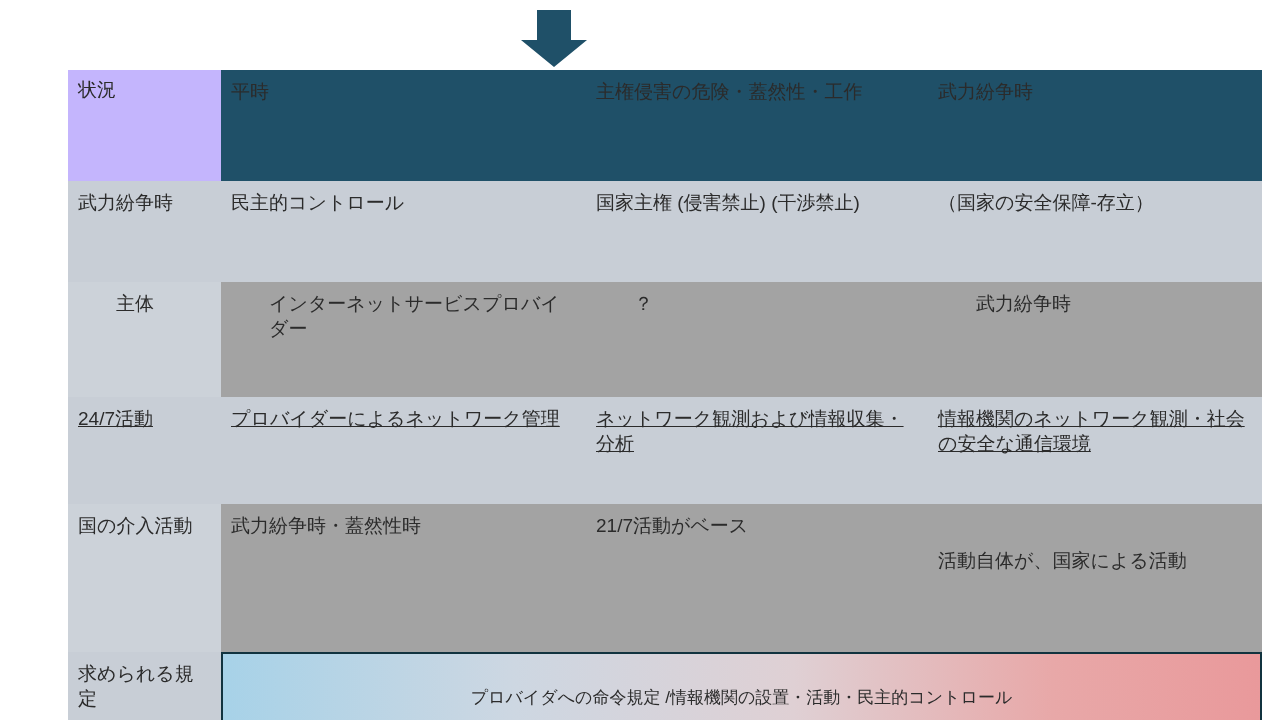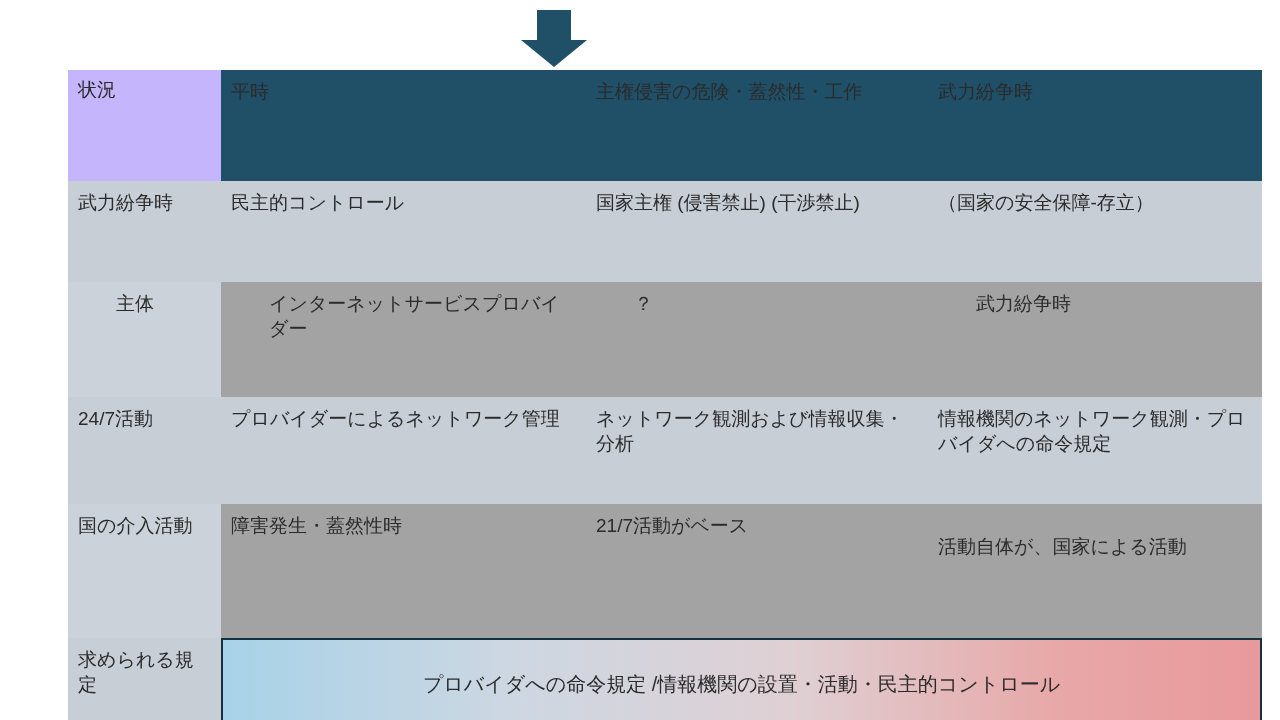--- a/index.html
+++ b/index.html
@@ -66,42 +66,42 @@
 
   tbody tr.r-odd td  { background: #c8ced6; }
   tbody tr.r-even td { background: #a3a3a3; }
 
   tbody td.firstcol { background: #c8ced6; }
   tbody tr.r-even td.firstcol { background: #ccd2d9; }
 
   
   .row-hogo td   { height: 86px; }
   .row-shutai td { height: 100px; padding-left: 48px; }
-  .row-247 td    { height: 92px; }
+  .row-247 td    { height: 92px; text-decoration: underline; }
   .row-kuni td   { height: 98px; }
   .row-motome td { height: 92px; }
 
-  .row-kuni .cell-gap { padding-top: 30px; }
+  .row-kuni .cell-gap { padding-top: 44px; }
 
   
   .grad-cell {
     padding: 0 !important;
     background: none !important;
   }
   .grad-inner {
     height: 92px;
     background: linear-gradient(to right, #a7d2e8 0%, #cdd7e2 28%, #dfd0d4 55%, #e8a8a8 80%, #e9999b 100%);
     border: 2px solid #11333f;
     display: flex;
     align-items: center;
     justify-content: center;
     box-sizing: border-box;
   }
   .grad-inner span {
-    font-size: 20px;
+    font-size: 17px;
     color: #2b2b2b;
   }
   .motome-label {
     background: #c8ced6 !important;
   }
 </style>
 </head>
 <body>
 
 <div class="slide">
@@ -131,25 +131,25 @@
       <tr class="r-even row-shutai">
         <td class="col1 firstcol">主体</td>
         <td class="col2">インターネットサービスプロバイダー</td>
         <td class="col3">？</td>
         <td class="col4">武力紛争時</td>
       </tr>
       <tr class="r-odd row-247">
         <td class="col1 firstcol">24/7活動</td>
         <td class="col2">プロバイダーによるネットワーク管理</td>
         <td class="col3">ネットワーク観測および情報収集・分析</td>
-        <td class="col4">情報機関のネットワーク観測・プロバイダへの命令規定</td>
+        <td class="col4">情報機関のネットワーク観測・社会の安全な通信環境</td>
       </tr>
       <tr class="r-even row-kuni">
         <td class="col1 firstcol">国の介入活動</td>
-        <td class="col2">障害発生・蓋然性時</td>
+        <td class="col2">武力紛争時・蓋然性時</td>
         <td class="col3">21/7活動がベース</td>
         <td class="col4 cell-gap">活動自体が、国家による活動</td>
       </tr>
       <tr class="r-odd row-motome">
         <td class="col1 motome-label">求められる規定</td>
         <td class="grad-cell" colspan="3">
           <div class="grad-inner">
             <span>プロバイダへの命令規定 /情報機関の設置・活動・民主的コントロール</span>
           </div>
         </td>

